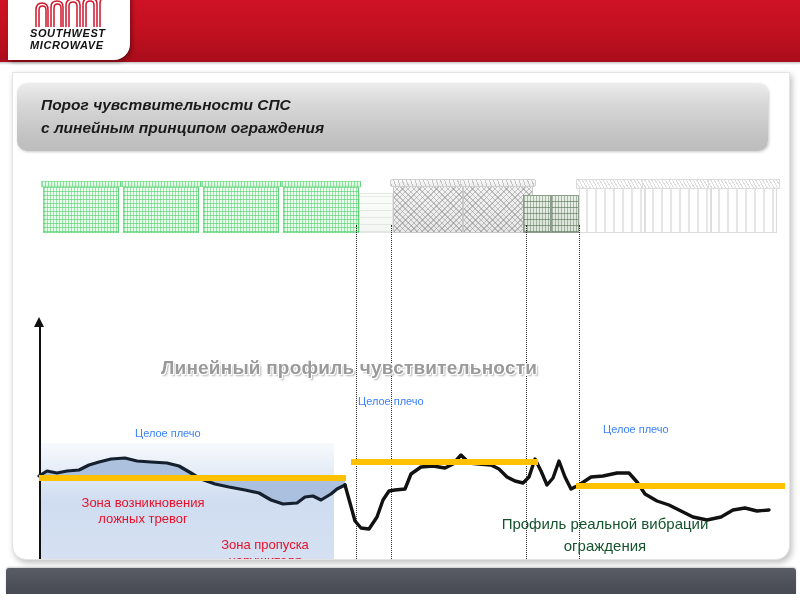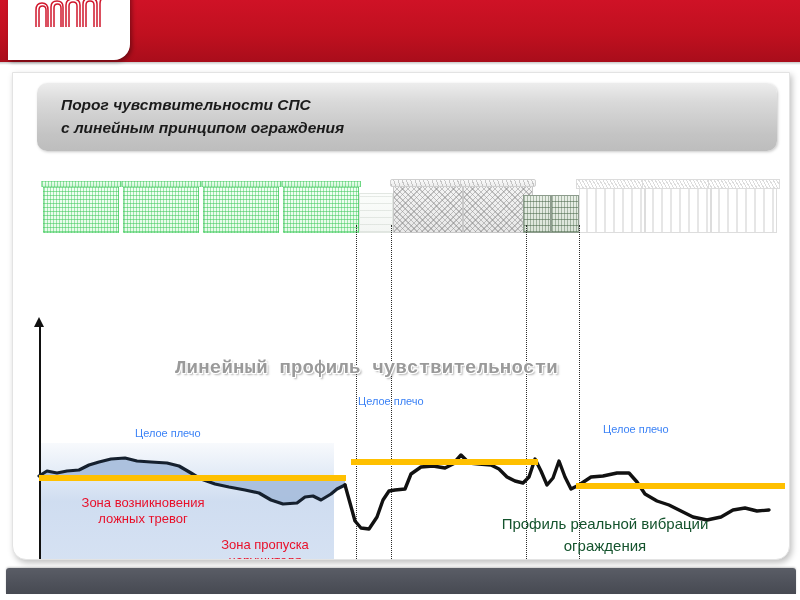--- a/index.html
+++ b/index.html
@@ -23,24 +23,24 @@
     color:#111;line-height:11.5px;letter-spacing:.6px;}
   .logo-text .l1{font-size:11px;display:block;}
   .logo-text .l2{font-size:11px;display:block;}
 
   
   .card{position:absolute;left:12px;top:72px;width:776px;height:486px;
     background:#ffffff;border:1px solid #e3e3e3;border-radius:0 0 14px 14px;
     box-shadow:2px 3px 6px rgba(0,0,0,.25);overflow:hidden;}
 
   
-  .title-bar{position:absolute;left:24px;top:10px;width:740px;height:68px;
+  .title-bar{position:absolute;left:4px;top:10px;width:740px;height:68px;
     background:linear-gradient(to bottom,#ededed 0%,#d9d9d9 28%,#c4c4c4 75%,#bdbdbd 100%);
     border-radius:10px 10px 10px 10px;
-    box-shadow:1px 1px 3px rgba(0,0,0,.22);}
+    box-shadow:1px 1px 3px rgba(0,0,0,.22);padding-left:11px;}
   .title-txt{position:absolute;left:24px;top:10px;width:690px;
     font-family:"Liberation Sans",sans-serif;font-style:italic;font-weight:bold;
     font-size:15.5px;color:#1a1a1a;line-height:23px;}
 
   
   .plot{position:absolute;left:0;top:92px;width:776px;height:394px;}
 
   
   .fence-strip{position:absolute;left:0;top:0;width:776px;height:72px;}
   .fence-seg{position:absolute;bottom:4px;}
@@ -138,20 +138,24 @@
         <path d="M5 27 L5 10 Q5 6 8.5 6 Q12 6 12 10 L12 27"></path>
         <path d="M17 27 L17 7 Q17 1 23 1 Q29 1 29 7 L29 27"></path>
         <path d="M20 27 L20 8 Q20 4 23.5 4 Q27 4 27 8 L27 27"></path>
         <path d="M32 27 L32 5 Q32 -1 39 -1 Q46 -1 46 5 L46 27"></path>
         <path d="M35 27 L35 6 Q35 2 39 2 Q43 2 43 6 L43 27"></path>
         <path d="M49 27 L49 4 Q49 -2 56 -2 Q63 -2 63 4 L63 27"></path>
         <path d="M52 27 L52 5 Q52 1 56 1 Q60 1 60 5 L60 27"></path>
         <path d="M66 27 L66 4 Q66 -2 70 -2"></path>
       </g>
     </svg>
+    <div class="logo-text">
+      <span class="l1">SOUTHWEST</span>
+      <span class="l2">MICROWAVE</span>
+    </div>
   </div>
 
   <div class="card">
 
     <div class="title-bar">
       <div class="title-txt">
         <div>Порог чувствительности СПС</div>
         <div>с линейным принципом ограждения</div>
       </div>
     </div>
@@ -198,21 +202,21 @@
       <div class="blue-zone" style="left:26px;top:278px;width:295px;height:146px;"></div>
 
       <div class="vsep" style="left:343px;top:60px;height:364px;"></div>
       <div class="vsep" style="left:378px;top:60px;height:364px;"></div>
       <div class="vsep" style="left:513px;top:60px;height:364px;"></div>
       <div class="vsep" style="left:566px;top:60px;height:364px;"></div>
 
       <div class="axis-line" style="left:26px;top:160px;width:1.5px;height:264px;"></div>
       <div class="axis-arrow" style="left:21px;top:152px;border-left:5px solid transparent;border-right:5px solid transparent;border-bottom:10px solid #111;"></div>
 
-      <div class="plot-title" style="left:162px;top:192px;font-family:Liberation Mono, monospace;">Линейный профиль чувствительности</div>
+      <div class="plot-title" style="left:148px;top:192px;">Линейный профиль чувствительности</div>
 
       <svg class="curve-svg" viewBox="0 0 776 394">
 
         <path d="M26,315 L26,311 L34,306 L44,308 L54,306 L66,305 L76,300 L86,297 L98,294
                  L112,293 L124,296 L138,297 L154,298 L166,301 L178,308 L188,314
                  L202,319 L216,322 L232,325 L246,328 L258,335 L270,339 L284,338
                  L292,332 L300,331 L308,335 L318,329 L324,324 L332,320 L332,315 Z" fill="#a8bedd" fill-opacity="0.85" stroke="none"></path>
         <path d="M26,313 L332,313 L332,320 L318,329 L308,335 L300,331 L292,332 L284,338
                  L270,339 L258,335 L246,328 L232,325 L216,322 L202,319 L188,314
                  L178,308 L166,301 L154,298 L138,297 L124,296 L112,293 L98,294

